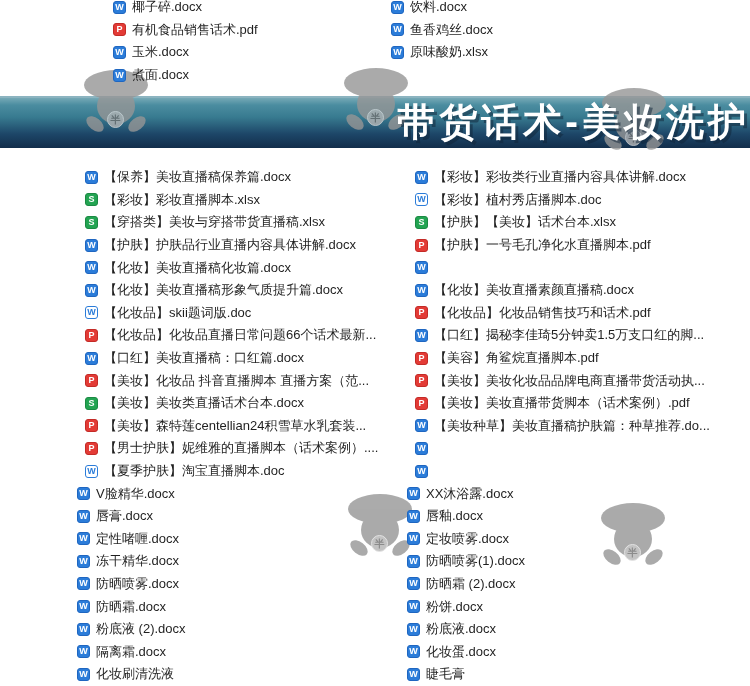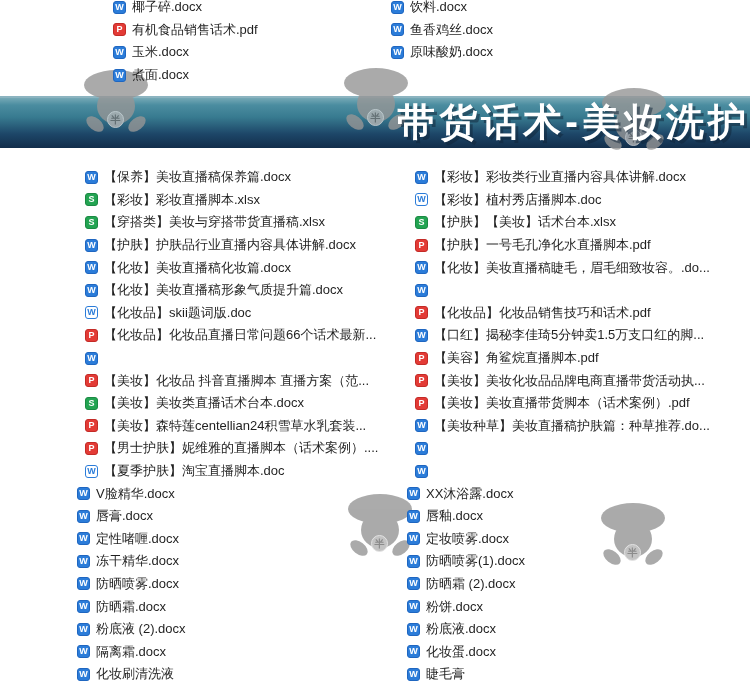--- a/index.html
+++ b/index.html
@@ -129,21 +129,21 @@
       <div class="row">
         <span class="fic docx">W</span>
         <span class="fname">饮料.docx</span>
       </div>
       <div class="row">
         <span class="fic docx">W</span>
         <span class="fname">鱼香鸡丝.docx</span>
       </div>
       <div class="row">
         <span class="fic docx">W</span>
-        <span class="fname">原味酸奶.docx</span>
+        <span class="fname">原味酸奶.xlsx</span>
       </div>
     </div>
 
   <div class="col main-left">
       <div class="row indent">
         <span class="fic docx">W</span>
         <span class="fname">【保养】美妆直播稿保养篇.docx</span>
       </div>
       <div class="row indent">
         <span class="fic xlsx">S</span>
@@ -168,20 +168,21 @@
       <div class="row indent">
         <span class="fic doc">W</span>
         <span class="fname">【化妆品】skii题词版.doc</span>
       </div>
       <div class="row indent">
         <span class="fic pdf">P</span>
         <span class="fname">【化妆品】化妆品直播日常问题66个话术最新...</span>
       </div>
       <div class="row indent">
         <span class="fic docx">W</span>
+        <span class="fname">【口红】美妆直播稿：口红篇.docx</span>
       </div>
       <div class="row indent">
         <span class="fic pdf">P</span>
         <span class="fname">【美妆】化妆品 抖音直播脚本 直播方案（范...</span>
       </div>
       <div class="row indent">
         <span class="fic xlsx">S</span>
         <span class="fname">【美妆】美妆类直播话术台本.docx</span>
       </div>
       <div class="row indent">
@@ -245,24 +246,24 @@
       <div class="row indent">
         <span class="fic xlsx">S</span>
         <span class="fname">【护肤】【美妆】话术台本.xlsx</span>
       </div>
       <div class="row indent">
         <span class="fic pdf">P</span>
         <span class="fname">【护肤】一号毛孔净化水直播脚本.pdf</span>
       </div>
       <div class="row indent">
         <span class="fic docx">W</span>
-        <span class="fname">【化妆】美妆直播稿睫毛，眉毛细致妆容。.do...</span>
-      </div>
-      <div class="row indent">
-        <span class="fic docx">W</span>
+      </div>
+      <div class="row indent">
+        <span class="fic docx">W</span>
+        <span class="fname">【化妆】美妆直播素颜直播稿.docx</span>
       </div>
       <div class="row indent">
         <span class="fic pdf">P</span>
         <span class="fname">【化妆品】化妆品销售技巧和话术.pdf</span>
       </div>
       <div class="row indent">
         <span class="fic docx">W</span>
         <span class="fname">【口红】揭秘李佳琦5分钟卖1.5万支口红的脚...</span>
       </div>
       <div class="row indent">

